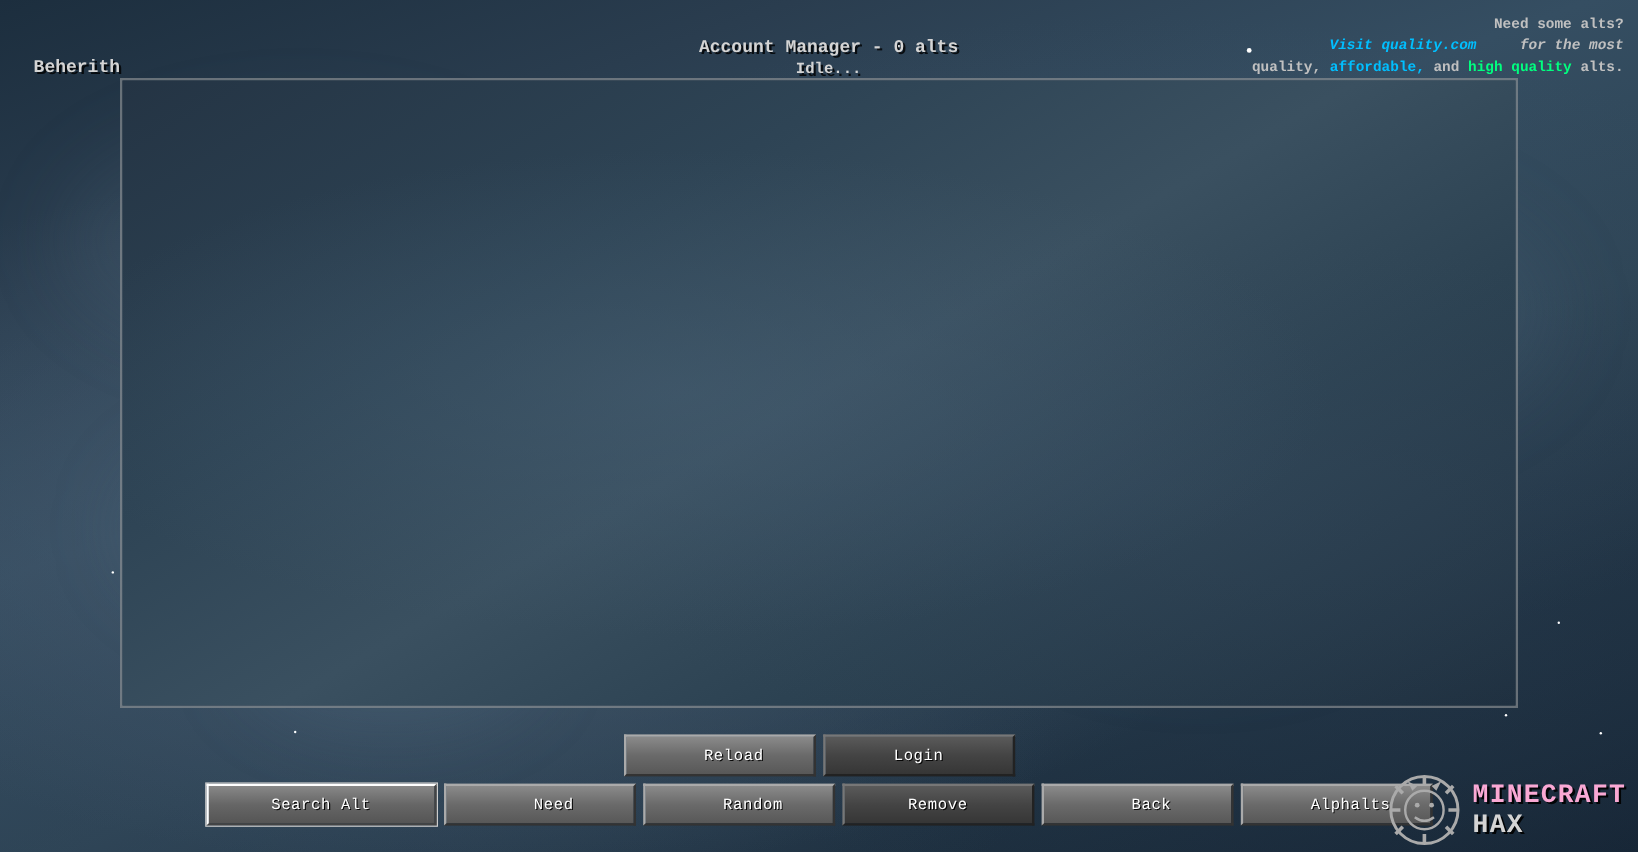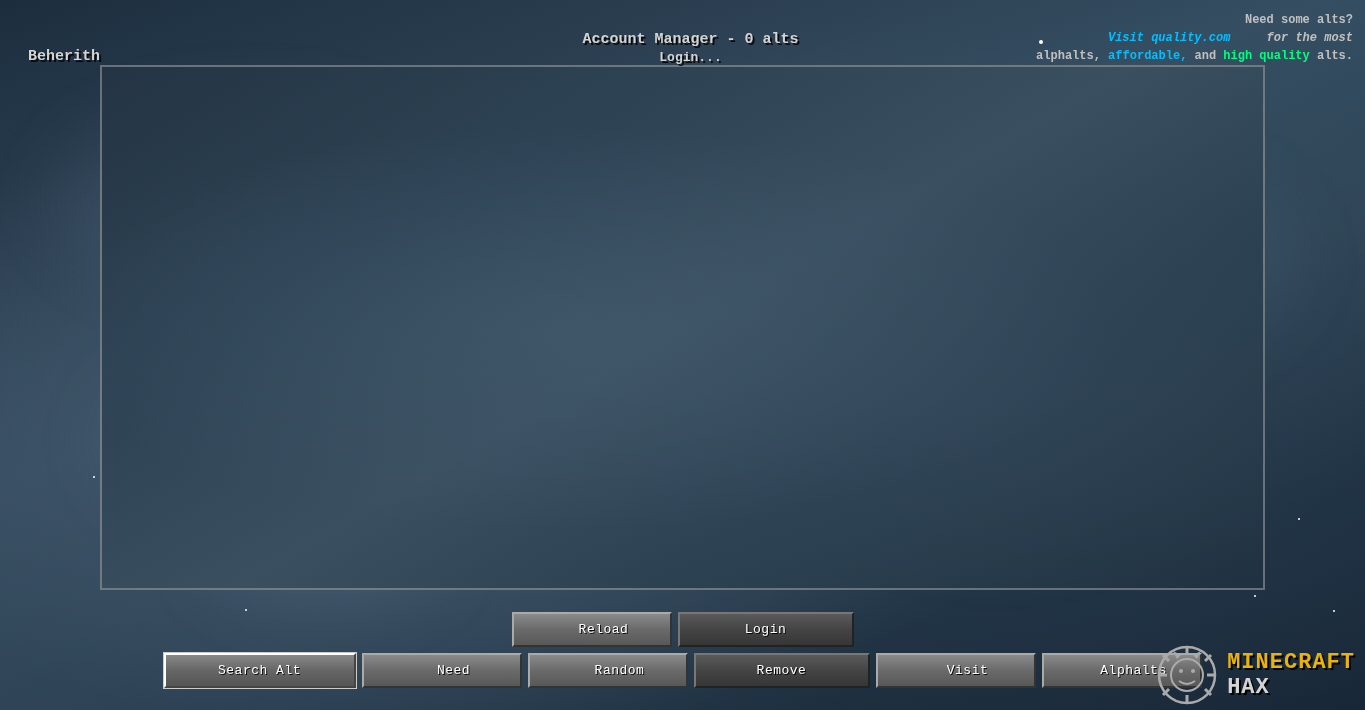--- a/index.html
+++ b/index.html
@@ -238,21 +238,21 @@
       padding-left: 24px;
     }
 
     
     .btn-dark {
       background: linear-gradient(180deg, #5a5a5a 0%, #444 50%, #363636 100%);
       border-top: 2px solid #777;
       border-left: 2px solid #777;
       border-bottom: 2px solid #222;
       border-right: 2px solid #222;
-      width: 176px;
+      width: 160px;
     }
 
     
     .btn-search {
       background: linear-gradient(180deg, #888 0%, #666 50%, #555 100%);
       border-top: 2px solid #fff;
       border-left: 2px solid #fff;
       border-bottom: 2px solid #444;
       border-right: 2px solid #444;
       width: 192px;
@@ -274,21 +274,21 @@
       width: 60px;
       height: 60px;
     }
 
     .logo-text {
       text-align: left;
     }
 
     .logo-minecraft {
       display: block;
-      color: #eab308;
+      color: #f9a8d4;
       font-size: 22px;
       font-family: 'Courier New', monospace;
       font-weight: bold;
       text-shadow: 2px 2px 0px rgba(0,0,0,0.9);
       letter-spacing: 1px;
     }
 
     .logo-hax {
       display: block;
       color: #d4d4d4;
@@ -337,51 +337,51 @@
     <div class="star small" style="left: 245px; top: 609px;"></div>
     <div class="star small" style="left: 1254px; top: 595px;"></div>
     <div class="star small" style="left: 1333px; top: 610px;"></div>
   </div>
 
 <div class="header">
   <span class="username">Beherith</span>
 
   <div class="title-center">
     <span class="title-main">Account Manager - 0 alts</span>
-    <span class="title-status">Login...</span>
+    <span class="title-status">Idle...</span>
   </div>
 
   <div class="promo-text">
     <span class="promo-line1">Need some alts?</span>
     <span class="promo-line2">
       <span class="promo-visit">Visit quality.com</span><span class="promo-for"> for the most</span>
     </span>
     <span class="promo-line3">
-      <span class="promo-reliable">alphalts,</span><span class="promo-affordable"> affordable,</span><span class="promo-and"> and</span><span class="promo-high"> high quality</span><span class="promo-quality"> alts.</span>
+      <span class="promo-reliable">quality,</span><span class="promo-affordable"> affordable,</span><span class="promo-and"> and</span><span class="promo-high"> high quality</span><span class="promo-quality"> alts.</span>
     </span>
   </div>
 </div>
 
 <div class="main-panel">
   <div class="panel-bg"></div>
 </div>
 
 <div class="controls">
 
   <div class="button-row">
     <button class="mc-button btn-gray">Reload</button>
     <button class="mc-button btn-dark">Login</button>
   </div>
 
   <div class="button-row">
     <button class="mc-button btn-search">Search Alt</button>
     <button class="mc-button btn-gray">Need</button>
     <button class="mc-button btn-gray">Random</button>
     <button class="mc-button btn-dark">Remove</button>
-    <button class="mc-button btn-gray">Visit</button>
+    <button class="mc-button btn-gray">Back</button>
     <button class="mc-button btn-gray">Alphalts</button>
   </div>
 </div>
 
 <div class="logo-area">
 
   <svg class="logo-icon" viewBox="0 0 60 60" xmlns="http://www.w3.org/2000/svg">
     <circle cx="30" cy="30" r="28" fill="none" stroke="#aaa" stroke-width="2.5"></circle>
 
     <circle cx="30" cy="30" r="16" fill="none" stroke="#aaa" stroke-width="2"></circle>

